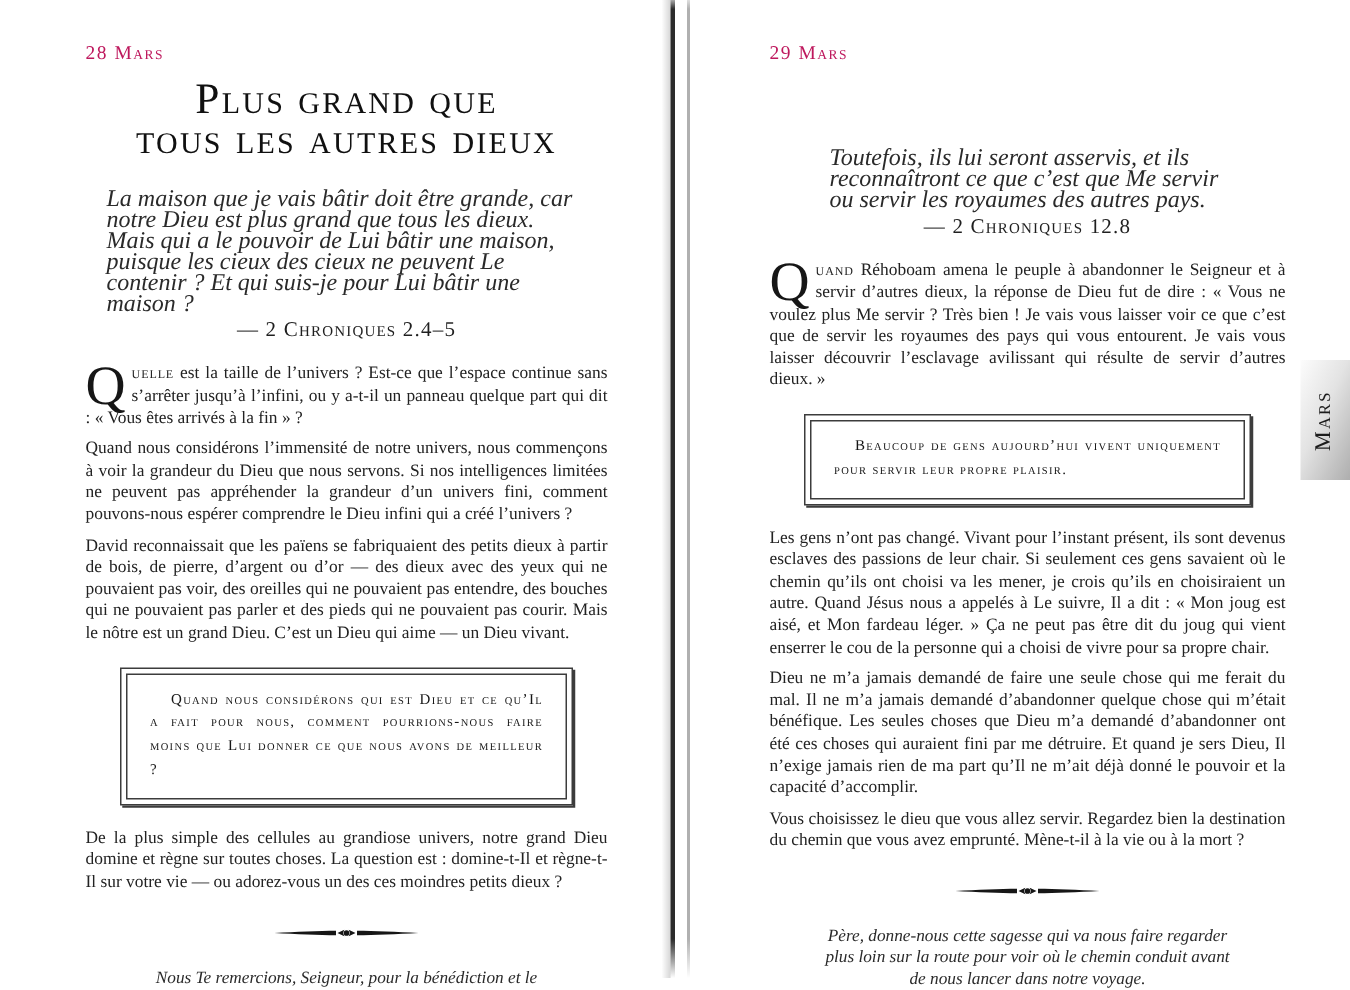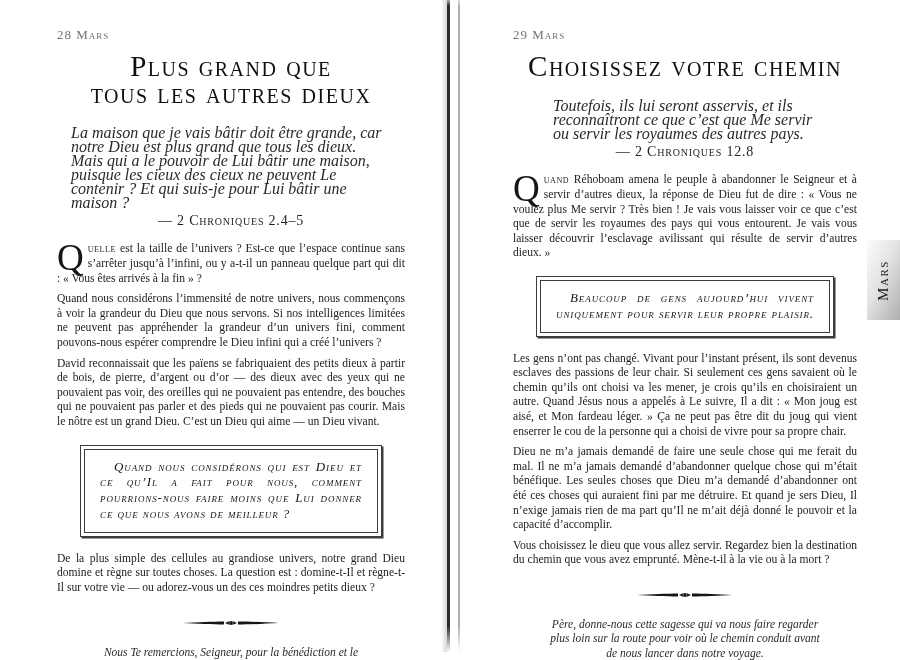--- a/index.html
+++ b/index.html
@@ -12,21 +12,21 @@
   }
   .spread { display: flex; width: 900px; height: 660px; }
 
   
   .page { box-sizing: border-box; padding-top: 27px; }
   .page-left  { width: 447px; padding-left: 57px; padding-right: 42px; }
   .page-right { width: 440px; padding-left: 53px; padding-right: 43px; }
 
   .date {
     font-size: 13px; letter-spacing: 1px;
-    font-variant: small-caps; color: #737373;
+    font-variant: small-caps; color: #be185d;
   }
   .title {
     margin-top: 10px; text-align: center;
     font-variant: small-caps; font-weight: normal;
     font-size: 29px; line-height: 27px; letter-spacing: 1.5px;
     color: #101010;
   }
   .epigraph {
     margin: 13px 14px 0; text-align: left;
     font-style: italic; font-size: 16px; line-height: 14px;
@@ -52,22 +52,22 @@
   .callout {
     margin: 15px auto; border: 1px solid #3c3c3c;
     box-shadow: 1.5px 1.5px 0 #3c3c3c; padding: 3px;
     background: #fff;
   }
   .callout-left  { width: 294px; }
   .callout-right { width: 290px; }
   .callout-inner { border: 1px solid #3c3c3c; padding: 9px 15px 10px; }
   .callout-text {
     margin: 0; font-variant: small-caps; letter-spacing: 0.9px;
-    font-size: 13px; line-height: 15.8px; text-align: justify;
-    text-indent: 14px; color: #161616; font-style: italic;
+    font-size: 10px; line-height: 15.8px; text-align: justify;
+    text-indent: 14px; color: #161616;
   }
 
   
   .ornament { margin-top: 18px; text-align: center; }
   .prayer {
     margin: 13px 36px 0; text-align: center;
     font-style: italic; font-size: 11.5px; line-height: 14.5px;
     color: #2a2a2a;
   }
 
@@ -139,21 +139,21 @@
 
   <div class="gutter">
     <div class="fold-shadow"></div>
     <div class="fold-line-dark"></div>
     <div class="fold-line-light"></div>
   </div>
 
   <section class="page page-right">
     <div class="date">29 Mars</div>
 
-    <h1 class="title"><span>Choisissez votre chemin</span><br></h1>
+    <h1 class="title"><br></h1>
 
     <div class="epigraph" style="margin-left:40px;margin-right:40px;">Toutefois, ils lui seront asservis, et ils reconnaîtront ce que c’est que Me servir ou servir les royaumes des autres pays.</div>
     <div class="ep-ref">— 2 Chroniques 12.8</div>
 
     <p class="body-text opening"><span class="dropcap">Q</span><span class="lead-sc">uand</span><span> Réhoboam amena le peuple à abandonner le Seigneur et à servir d’autres dieux, la réponse de Dieu fut de dire : « Vous ne voulez plus Me servir ? Très bien ! Je vais vous laisser voir ce que c’est que de servir les royaumes des pays qui vous entourent. Je vais vous laisser découvrir l’esclavage avilissant qui résulte de servir d’autres dieux. »</span></p>
 
     <div class="callout callout-right">
       <div class="callout-inner">
         <p class="callout-text">Beaucoup de gens aujourd’hui vivent uniquement pour servir leur propre plaisir.</p>
       </div>

